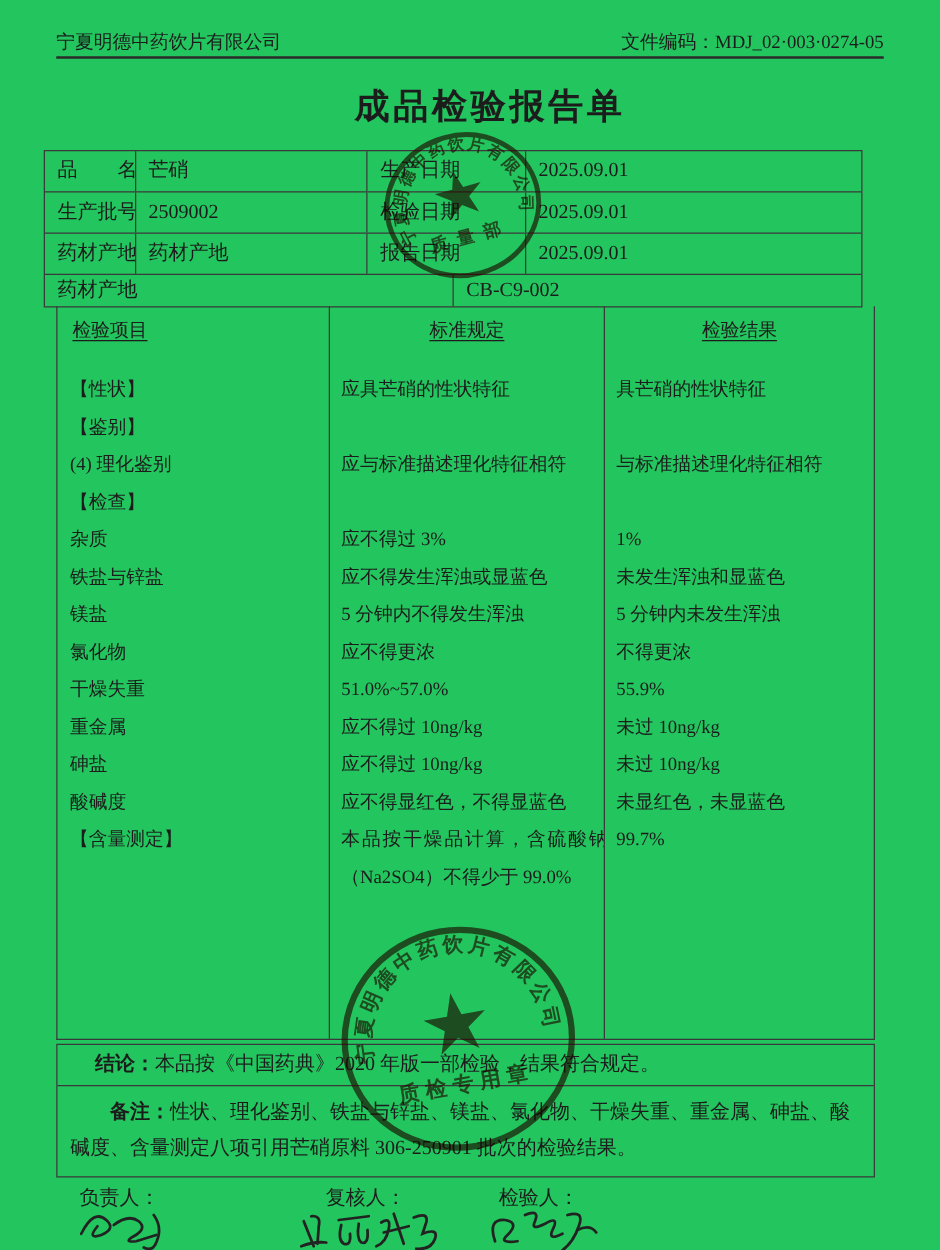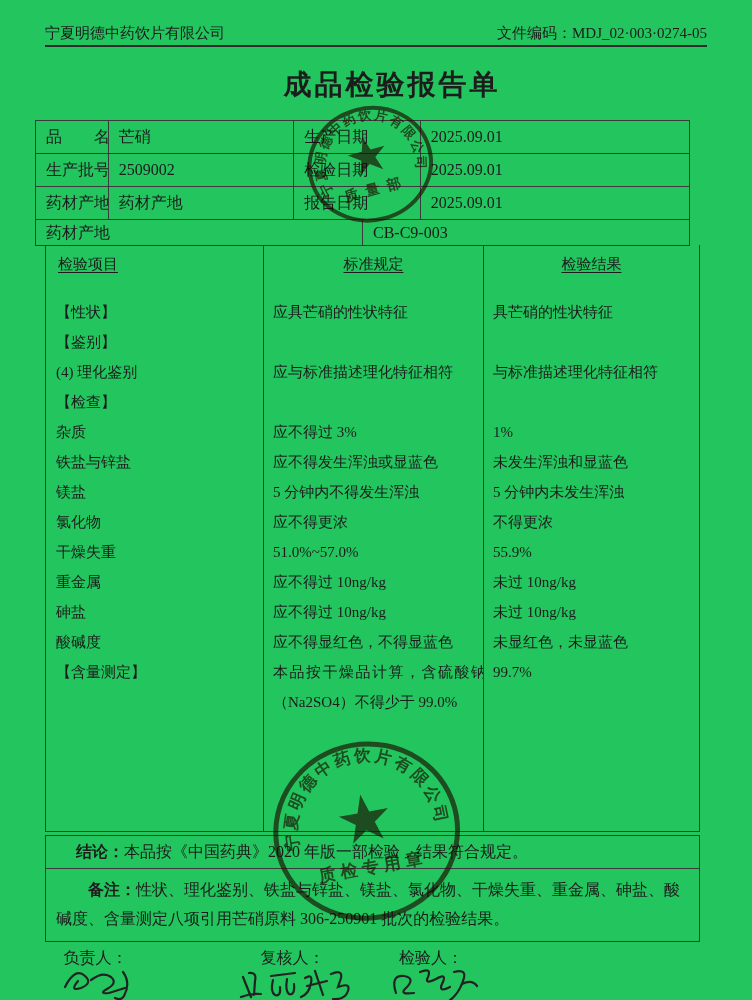--- a/index.html
+++ b/index.html
@@ -119,21 +119,21 @@
       <div class="info-cell w-val2">2025.09.01</div>
     </div>
     <div class="info-row">
       <div class="info-cell first w-label1">药材产地</div>
       <div class="info-cell w-val1">药材产地</div>
       <div class="info-cell w-label2">报告日期</div>
       <div class="info-cell w-val2">2025.09.01</div>
     </div>
     <div class="info-row last">
       <div class="info-cell first w-rlabel">药材产地</div>
-      <div class="info-cell w-rval">CB-C9-003</div>
+      <div class="info-cell w-rval">CB-C9-002</div>
     </div>
   </div>
 
   <div class="spec-table">
     <div class="spec-col col1">
       <div class="spec-head"><span>检验项目</span></div>
       <div class="spec-line">【性状】</div>
       <div class="spec-line">【鉴别】</div>
       <div class="spec-line">(4) 理化鉴别</div>
       <div class="spec-line">【检查】</div>

